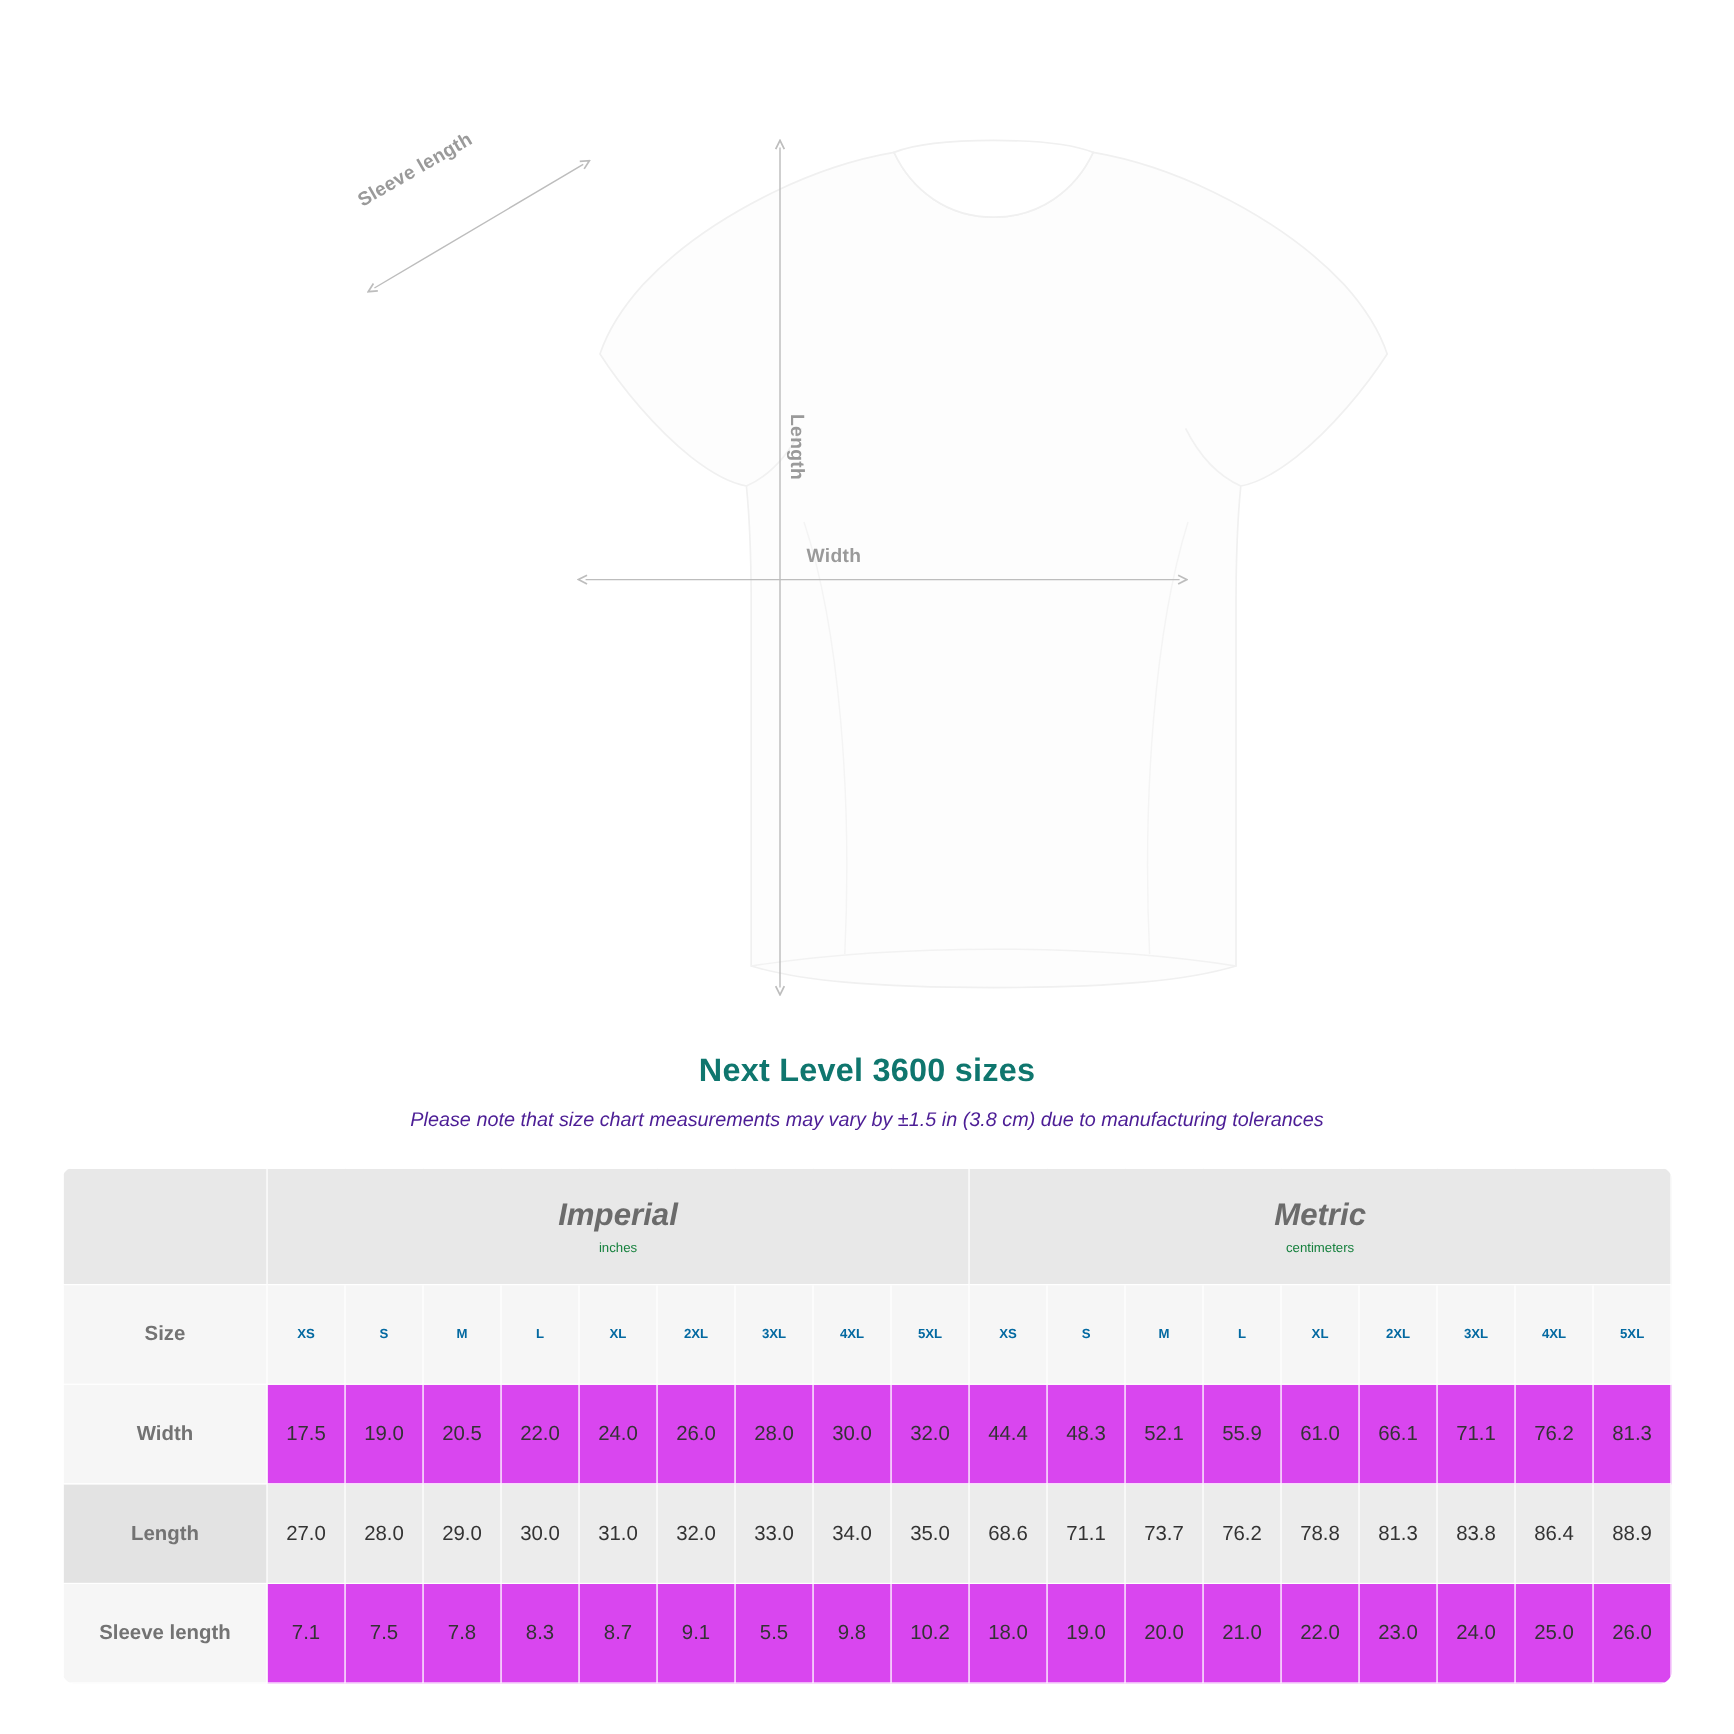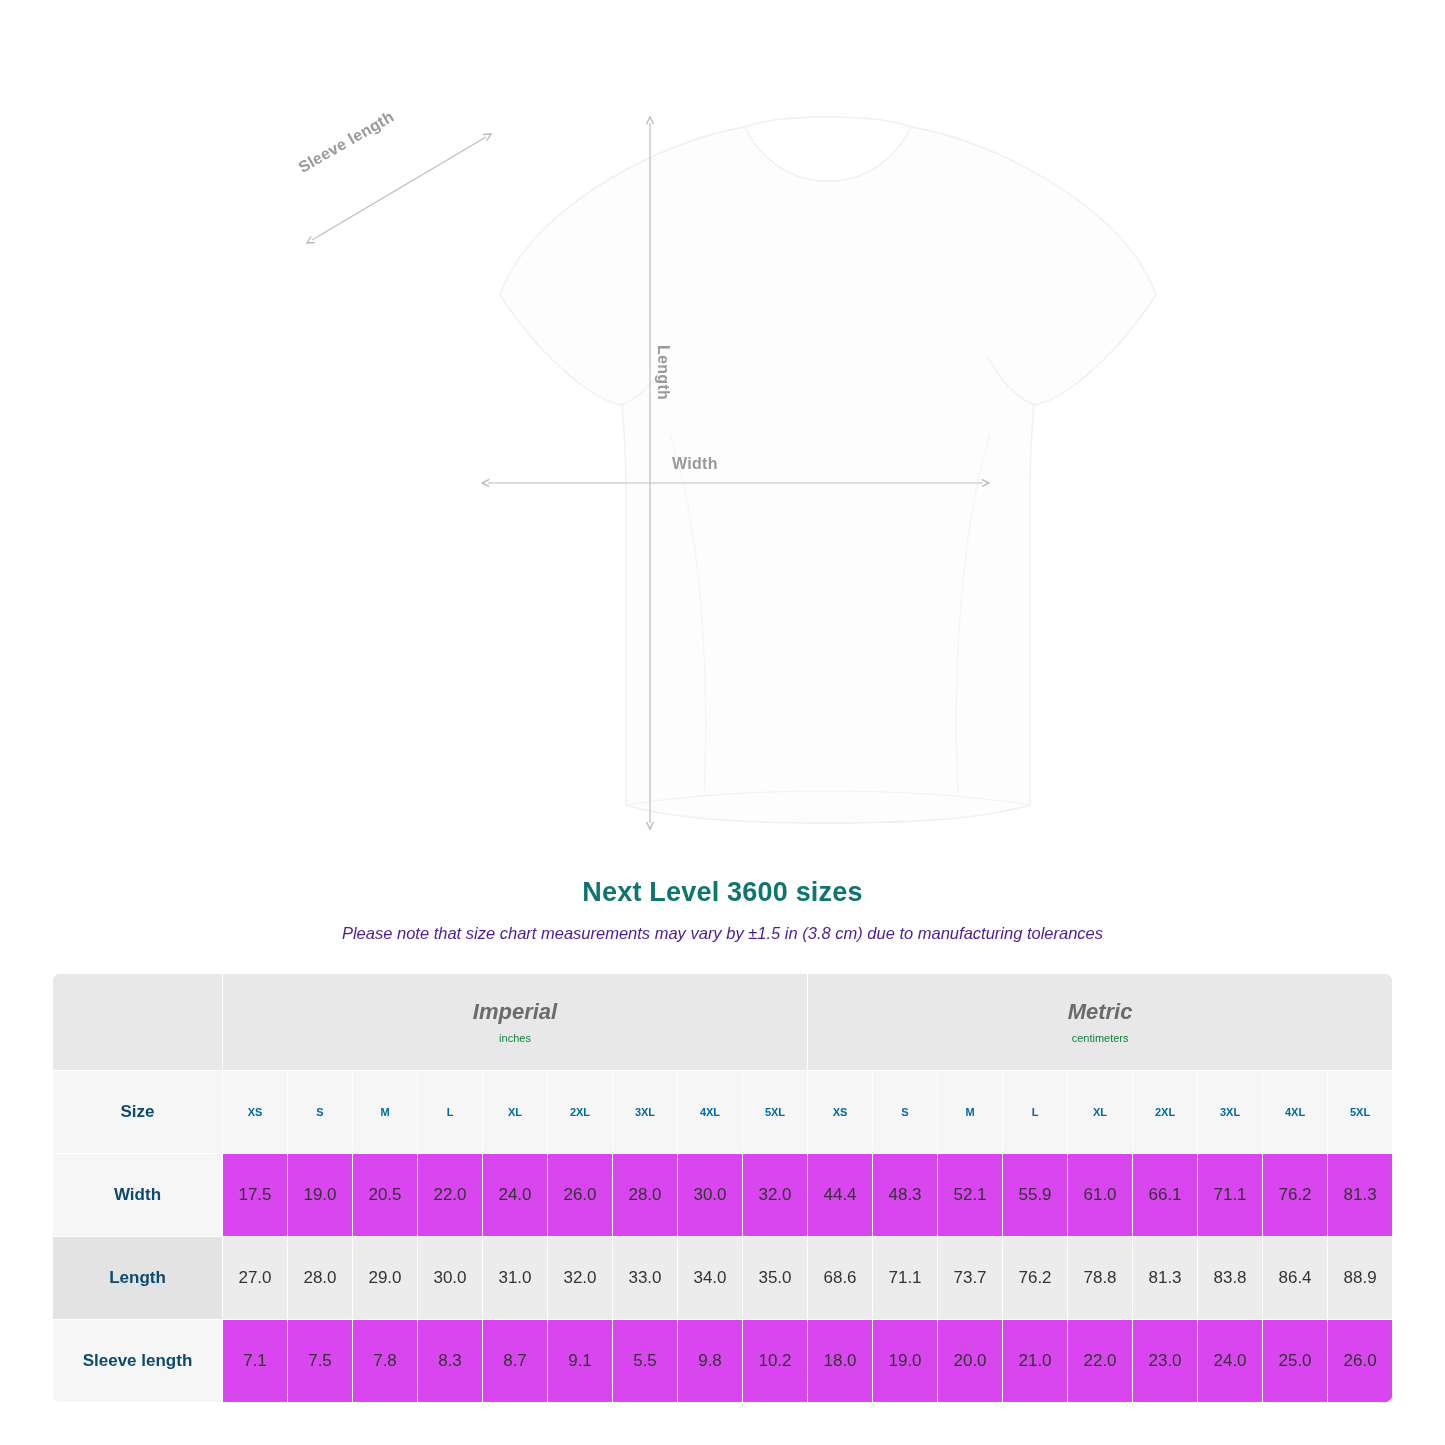--- a/index.html
+++ b/index.html
@@ -94,38 +94,38 @@
     border: 1px solid #ffffff;
     text-align: center;
     vertical-align: middle;
   }
   .unit-head {
     background: #e8e8e8;
     height: 96px;
     padding: 0;
   }
   .unit-name {
-    font-size: 22px;
+    font-size: 26px;
     font-style: italic;
     font-weight: bold;
     color: #6b6b6b;
     line-height: 1.1;
   }
   .unit-sub {
     font-size: 11px;
     color: #15803d;
     font-style: normal;
     font-weight: normal;
     margin-top: 8px;
   }
   .row-head {
     background: #f6f6f6;
     font-weight: bold;
     font-size: 17px;
-    color: #0c4a6e;
+    color: #737373;
   }
   .col-label { width: 170px; height: 80px; }
   .size-col { width: 65px; }
   .size-head-cell {
     background: #f6f6f6;
     font-weight: bold;
     font-size: 11px;
     color: #0369a1;
     height: 80px;
   }

